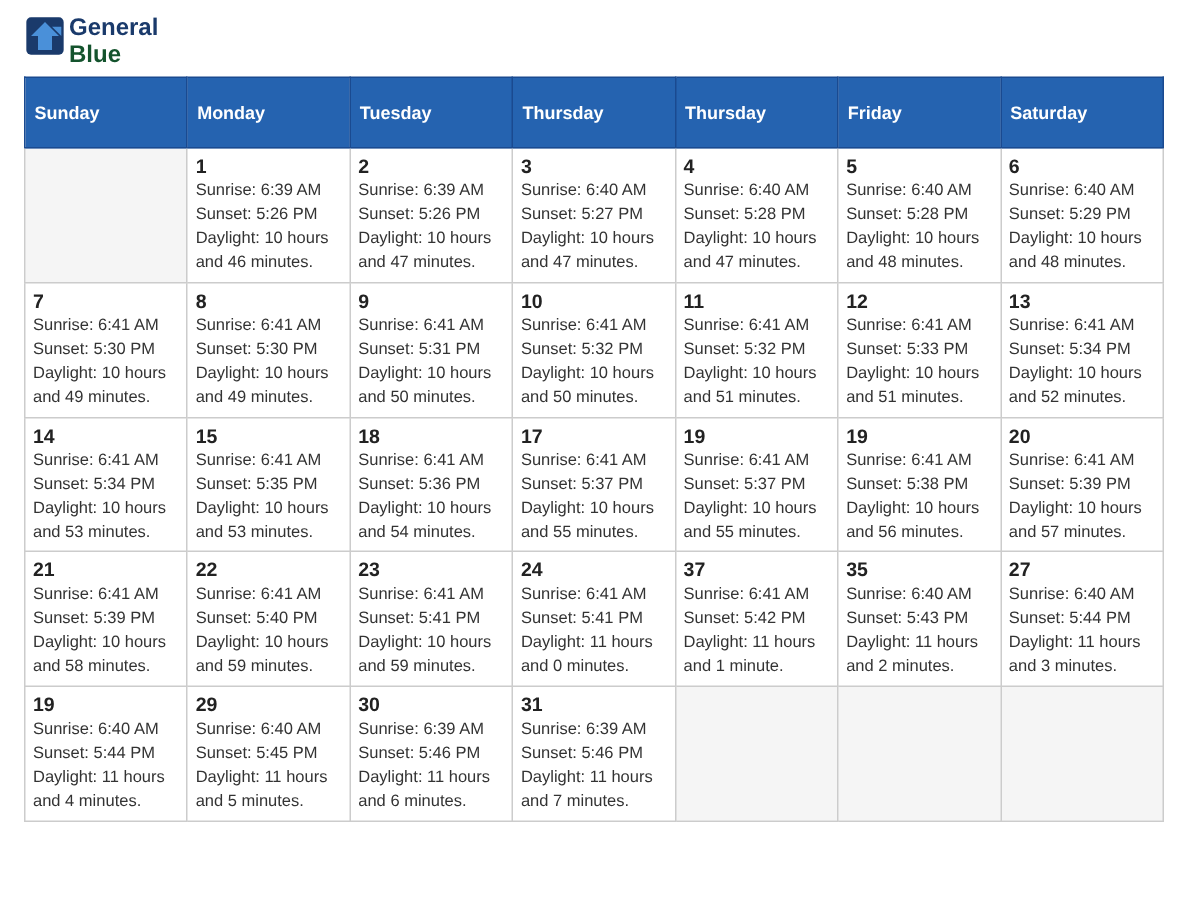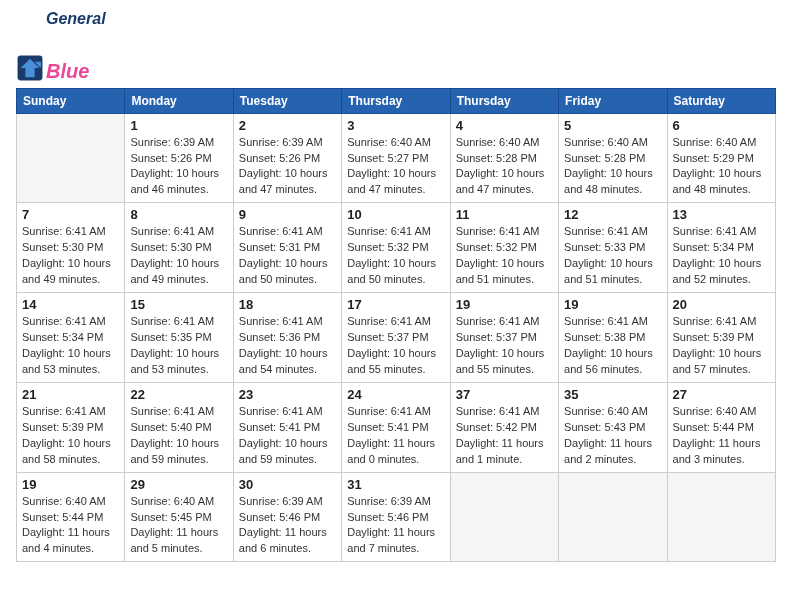--- a/index.html
+++ b/index.html
@@ -16,22 +16,21 @@
       background: #fff;
     }
     .header {
       display: flex;
       justify-content: space-between;
       align-items: flex-start;
       margin-bottom: 6px;
     }
     .logo {
       display: flex;
-      align-items: flex-end;
-      font-style: italic;
+      align-items: flex-start;
     }
     .logo-icon {
       width: 28px;
       height: 28px;
       margin-right: 2px;
     }
     .title-block {
       text-align: right;
     }
     .month-title {
@@ -47,21 +46,21 @@
       width: 100%;
       border-collapse: collapse;
       table-layout: fixed;
     }
     thead tr th {
       background: #2563b0;
       color: #fff;
       font-size: 12px;
       font-weight: bold;
       text-align: left;
-      padding: 5px 6px;
+      padding: 16px 6px;
       border: 1px solid #1a4a90;
     }
     tbody tr td {
       border: 1px solid #ccc;
       vertical-align: top;
       padding: 4px 5px;
       font-size: 9.5px;
       color: #222;
       height: 82px;
       background: #fff;
@@ -87,21 +86,21 @@
 <div class="page">
   <div class="header">
     <div class="logo">
       <svg class="logo-icon" viewBox="0 0 36 36">
         <rect x="2" y="2" width="32" height="32" rx="4" fill="#1a3a6b"></rect>
         <polygon points="18,6 30,18 24,18 24,30 12,30 12,18 6,18" fill="#4a90d9"></polygon>
         <polygon points="24,10 32,10 32,18" fill="#4a90d9"></polygon>
       </svg>
       <div>
         <div style="font-size:16px;font-weight:bold;color:#1a3a6b;line-height:1.1;">General</div>
-        <div style="font-size:20px;font-weight:bold;color:#ec4899;line-height:1.1;margin-top:32px;">Blue</div>
+        <div style="font-size:16px;font-weight:bold;color:#14532d;line-height:1.1;">Blue</div>
       </div>
     </div>
     <div class="title-block">
       <div class="month-title"></div>
       <div class="location"></div>
     </div>
   </div>
 
   <table>
     <thead>

